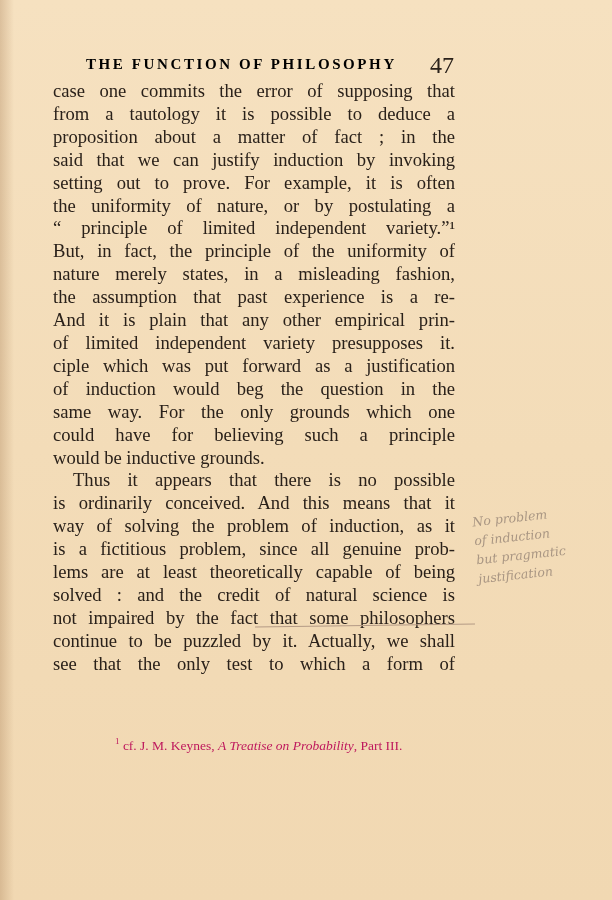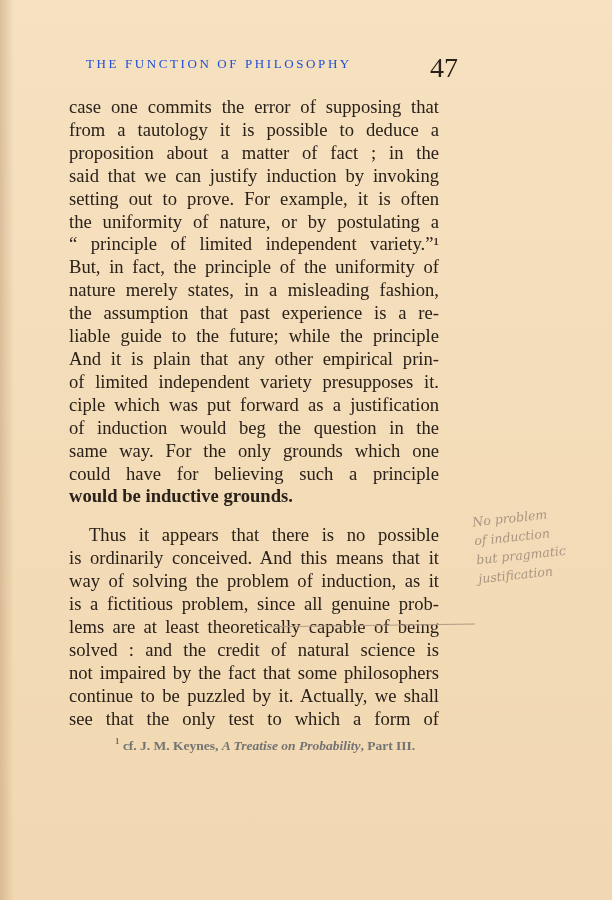--- a/index.html
+++ b/index.html
@@ -9,35 +9,35 @@
     position:relative;
     font-family: "Liberation Serif", "DejaVu Serif", serif;
     color:#2a211a;
   }
   .spine-shadow {
     position:absolute; left:0; top:0; width:14px; height:900px;
     background: linear-gradient(90deg, rgba(170,130,90,0.35), rgba(170,130,90,0));
   }
   .running-head {
     position:absolute; top:56px; left:86px; width:370px;
-    font-size:13px; letter-spacing:2.6px; font-weight:normal; color:#1d4ed8;
+    font-size:15px; letter-spacing:2.6px; font-weight:bold; color:#000000;
   }
   .page-number {
-    position:absolute; top:52px; left:430px; font-size:28px; color:#2a211a;
+    position:absolute; top:52px; left:430px; font-size:24px; color:#2a211a;
   }
   .body-text {
     position:absolute; top:80px; left:53px; width:402px;
     font-size:18.6px; line-height:22.9px; text-align:justify;
   }
-  .body-text p { margin:16px; }
+  .body-text p { margin:0; }
   .line { display:block; text-align:justify; text-align-last:justify; white-space:nowrap; }
-  .line.last { text-align-last:left;font-weight:bold; }
+  .line.last { text-align-last:left; }
   .footnote {
     position:absolute; top:736px; left:115px;
-    font-size:13.5px; color:#737373;font-weight:bold;
+    font-size:13.5px; color:#be185d;
   }
   .footnote i { font-style:italic; }
   .fn-mark { font-size:9px; vertical-align:super; }
   .annotation {
     position:absolute; left:475px; top:505px; width:140px;
     font-family: "DejaVu Serif", serif; font-style:italic;
     font-size:12.5px; line-height:19px; color:#a99683;
     transform: rotate(-6deg);
   }
   .annotation span { display:block; }
@@ -59,21 +59,20 @@
     <span class="line">case one commits the error of supposing that</span>
     <span class="line">from a tautology it is possible to deduce a</span>
     <span class="line">proposition about a matter of fact ; in the</span>
     <span class="line">said that we can justify induction by invoking</span>
     <span class="line">setting out to prove. For example, it is often</span>
     <span class="line">the uniformity of nature, or by postulating a</span>
     <span class="line">“ principle of limited independent variety.”¹</span>
     <span class="line">But, in fact, the principle of the uniformity of</span>
     <span class="line">nature merely states, in a misleading fashion,</span>
     <span class="line">the assumption that past experience is a re-</span>
-    <span class="line">liable guide to the future; while the principle</span>
     <span class="line">And it is plain that any other empirical prin-</span>
     <span class="line">of limited independent variety presupposes it.</span>
     <span class="line">ciple which was put forward as a justification</span>
     <span class="line">of induction would beg the question in the</span>
     <span class="line">same way. For the only grounds which one</span>
     <span class="line">could have for believing such a principle</span>
     <span class="line last">would be inductive grounds.</span>
   </p>
   <p>
     <span class="line" style="padding-left:20px">Thus it appears that there is no possible</span>

